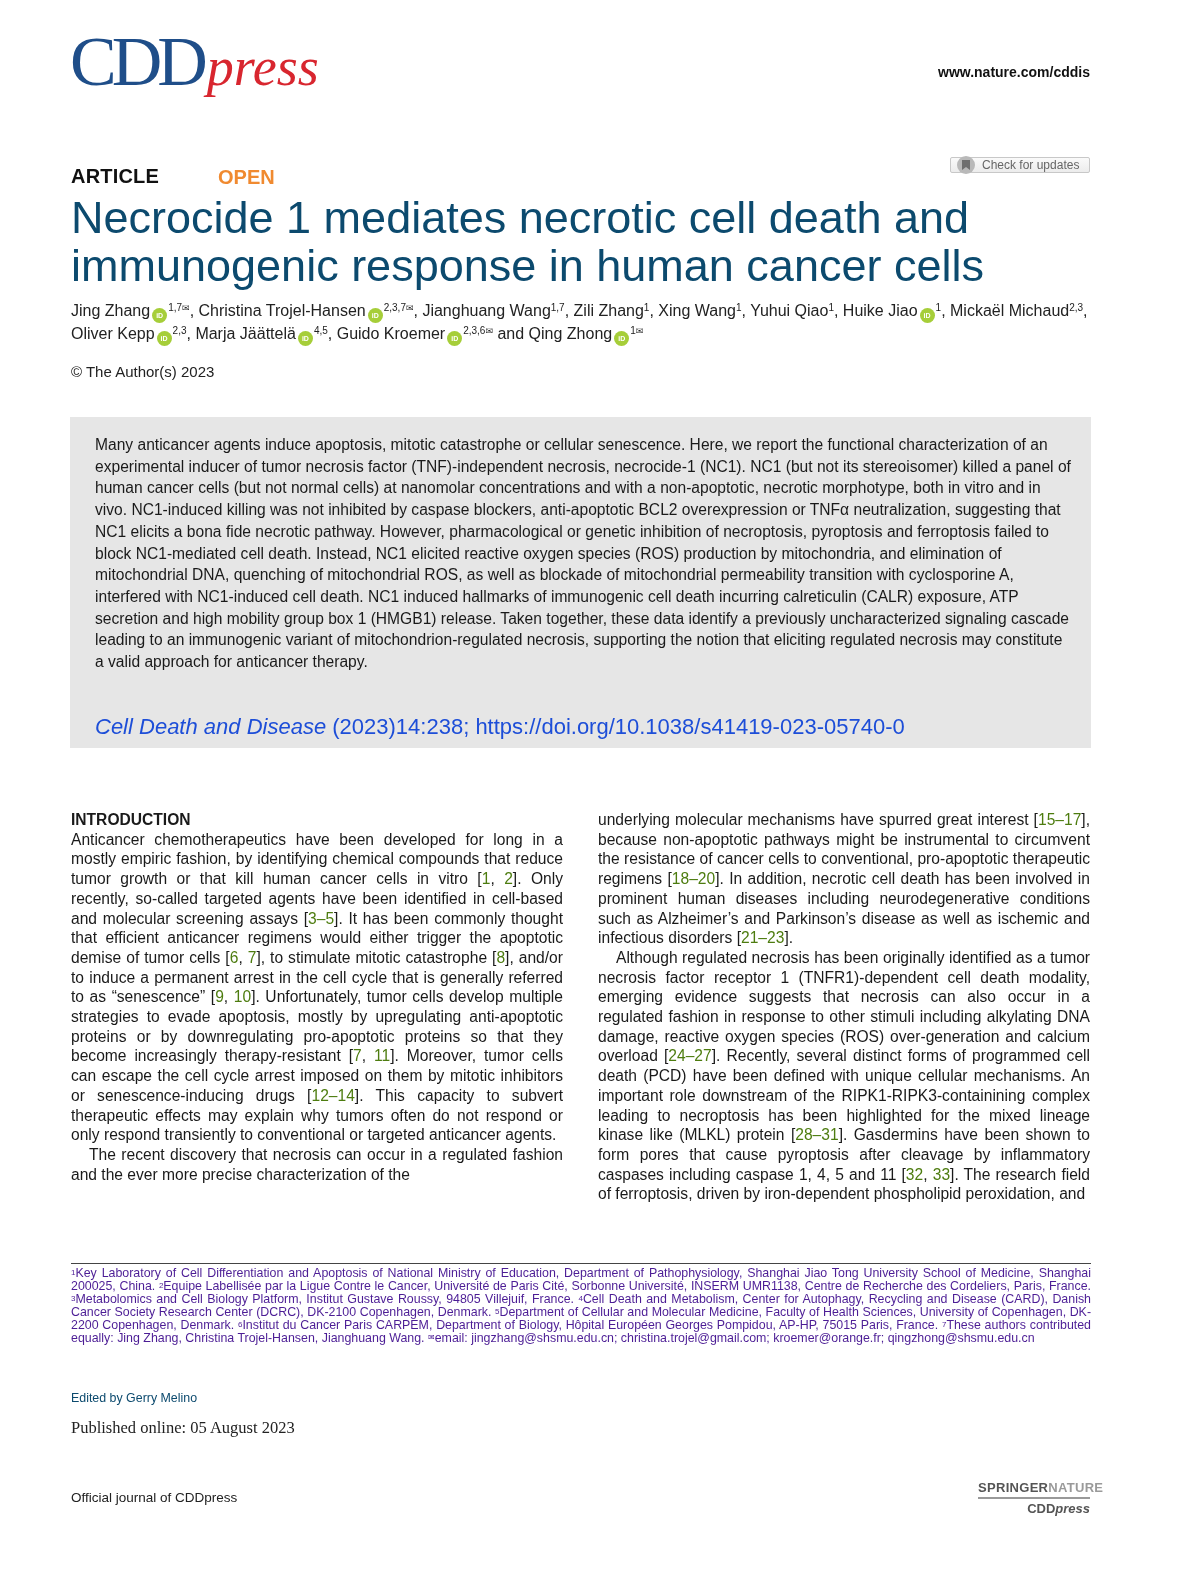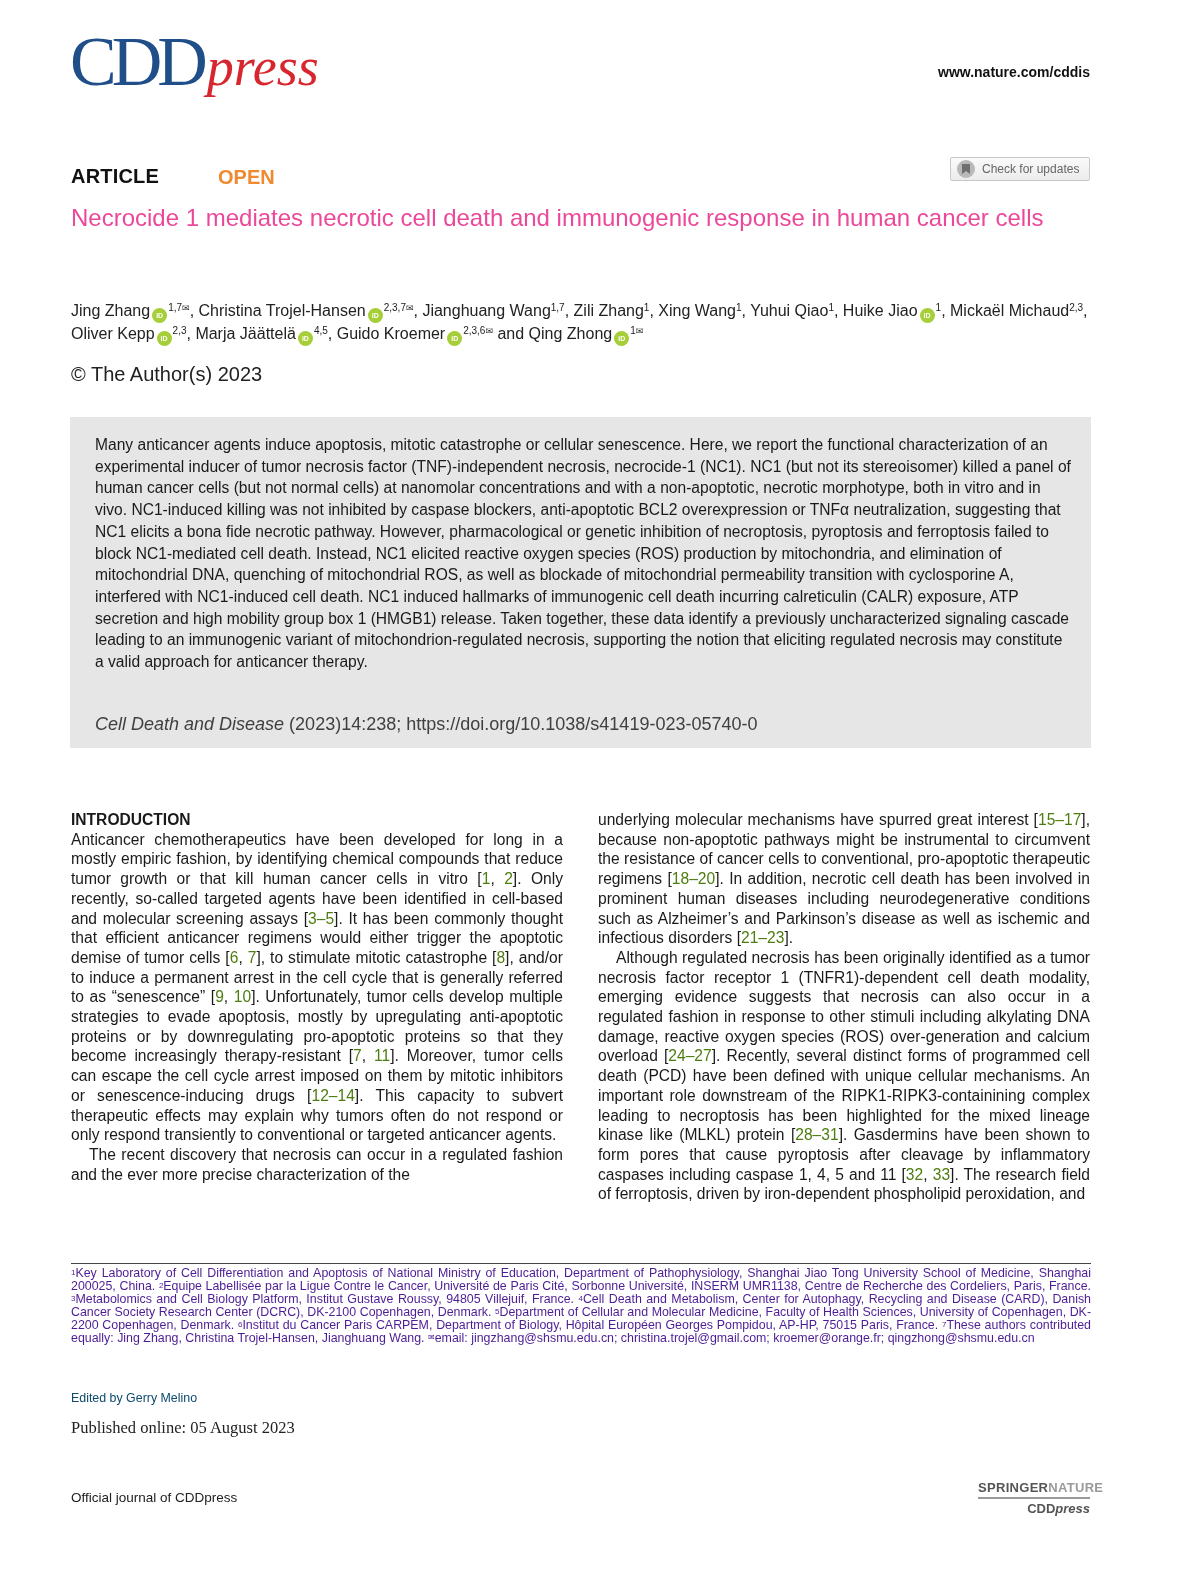--- a/index.html
+++ b/index.html
@@ -8,37 +8,37 @@
   .abs { position: absolute; }
 
   
   .logo { left: 70px; top: 22px; height: 80px; white-space: nowrap; }
   .logo-cdd { font-family: "Liberation Serif", "DejaVu Serif", serif; font-size: 70px; color: #1f4e89; letter-spacing: -5px; line-height: 80px; }
   .logo-press { font-family: "Liberation Serif", "DejaVu Serif", serif; font-style: italic; font-size: 54px; color: #d8262f; margin-left: 4px; line-height: 80px; }
   .site-url { right: 110px; top: 64px; font-size: 14px; font-weight: bold; color: #111; }
 
   .article-type { left: 71px; top: 165px; font-size: 20px; font-weight: bold; color: #111; letter-spacing: 0.2px; }
   .open-badge { left: 218px; top: 166px; font-size: 20px; font-weight: bold; color: #f08a30; }
-  .check-updates { left: 950px; top: 157px; width: 140px; height: 24px; border: 1px solid #c8c8c8; border-radius: 2px; background: linear-gradient(#fafafa,#ececec); display: flex; align-items: center; padding-left: 6px; gap: 7px; font-size: 12px; color: #666; cursor: pointer; }
+  .check-updates { left: 950px; top: 157px; width: 140px; height: 16px; border: 1px solid #c8c8c8; border-radius: 2px; background: linear-gradient(#fafafa,#ececec); display: flex; align-items: center; padding-left: 6px; gap: 7px; font-size: 12px; color: #666; cursor: pointer; }
   .check-icon { width: 18px; height: 18px; border-radius: 50%; background: #b9b9b9; position: relative; flex: none; }
   .check-icon::after { content: ""; position: absolute; left: 5px; top: 4px; width: 8px; height: 10px; background: #6f6f6f; clip-path: polygon(0 0,100% 0,100% 100%,50% 70%,0 100%); }
 
-  .title { left: 71px; top: 194px; width: 1030px; font-size: 24px; line-height: 48px; color: #ec4899; font-weight: normal; }
+  .title { left: 71px; top: 194px; width: 1030px; font-size: 45px; line-height: 48px; color: #0c4a6e; font-weight: normal; }
 
   .authors { left: 71px; top: 300px; width: 1030px; font-size: 16px; line-height: 22px; color: #222; }
   .authors sup { font-size: 10px; vertical-align: top; position: relative; top: -3px; }
   .orcid { display: inline-block; width: 15px; height: 15px; border-radius: 50%; background: #a6ce39; color: #fff; font-size: 7px; font-weight: bold; text-align: center; line-height: 15px; vertical-align: -2px; margin: 0 1px 0 2px; }
   .mail { font-size: 9px; vertical-align: top; position: relative; top: -3px; }
 
-  .copyright { left: 71px; top: 363px; font-size: 20px; color: #222; }
+  .copyright { left: 71px; top: 363px; font-size: 15px; color: #222; }
 
   
   .abstract-box { left: 70px; top: 417px; width: 1021px; height: 331px; background: #e6e6e6; }
   .abstract-text { left: 95px; top: 434px; width: 976px; font-size: 15.6px; line-height: 21.7px; color: #1a1a1a; text-align: left; }
-  .citation { left: 95px; top: 714px; font-size: 18px; color: #404040; }
+  .citation { left: 95px; top: 714px; font-size: 22px; color: #1d4ed8; }
   .citation i { font-style: italic; }
 
   
   .col { width: 492px; font-size: 15.6px; line-height: 19.7px; color: #1a1a1a; text-align: justify; }
   .col-left { left: 71px; top: 810px; }
   .col-right { left: 598px; top: 810px; }
   .section-head { font-weight: bold; font-size: 15.6px; line-height: 19.7px; text-align: left; }
   .col p { text-align: justify; }
   .indent { text-indent: 18px; }
   .ref { color: #4d7c0f; }

